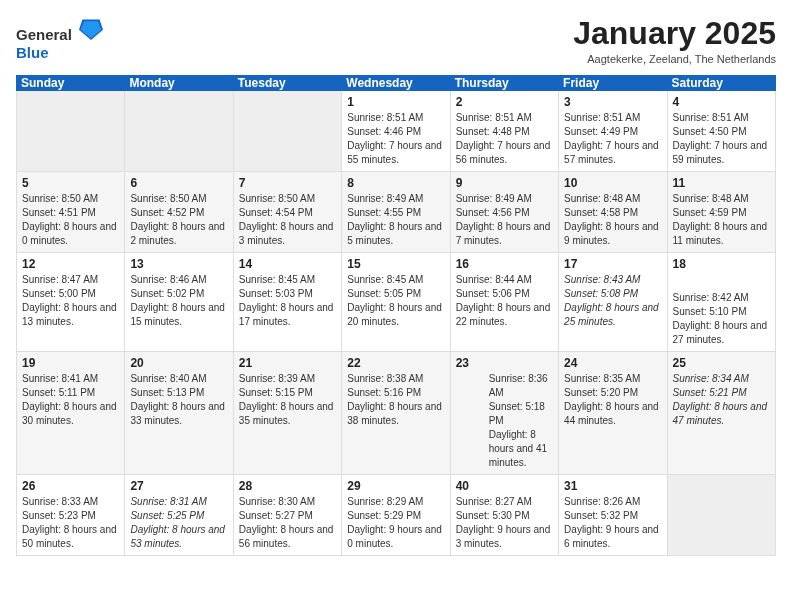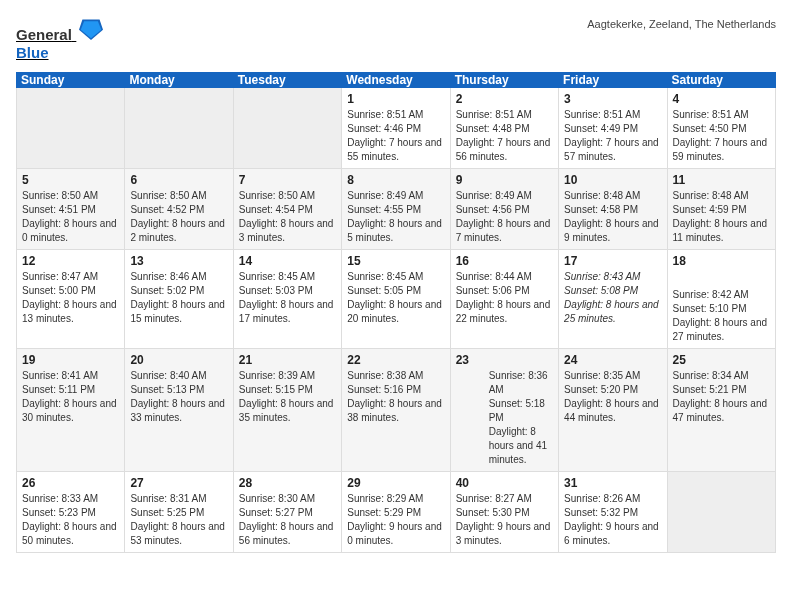--- a/index.html
+++ b/index.html
@@ -12,21 +12,20 @@
     }
     .header-area {
       display: flex;
       align-items: flex-start;
       justify-content: space-between;
       margin-bottom: 10px;
     }
     .logo {
       display: flex;
       align-items: center;
-      text-decoration: underline;
     }
     .logo-text-general {
       font-size: 15px;
       font-weight: bold;
       color: #333;
       line-height: 1.1;
     }
     .logo-text-blue {
       font-size: 15px;
       font-weight: bold;
@@ -107,20 +106,21 @@
           <polygon points="10,4 24,4 28,16 14,28 0,16 4,4" fill="#1565c0"></polygon>
           <polygon points="14,6 22,6 26,16 14,26 2,16 6,6" fill="#2196f3"></polygon>
         </svg>
       </div>
       <div>
         <span class="logo-text-blue">Blue</span>
       </div>
     </div>
   </div>
   <div class="title-area">
+    <div class="main-title">January 2025</div>
     <div class="subtitle">Aagtekerke, Zeeland, The Netherlands</div>
   </div>
 </div>
 
 <table>
   <thead>
     <tr>
     <th>Sunday</th>
         <th>Monday</th>
         <th>Tuesday</th>
@@ -280,35 +280,35 @@
 Daylight: 8 hours and 41 minutes.</div>
         </td>
         <td>
           <span class="day-num">24</span>
           <div class="day-info" style="white-space: pre-line;">Sunrise: 8:35 AM
 Sunset: 5:20 PM
 Daylight: 8 hours and 44 minutes.</div>
         </td>
         <td>
           <span class="day-num">25</span>
-          <div class="day-info" style="white-space: pre-line;">Sunrise: 8:34 AM
+          <div class="day-info" style="white-space: pre-line; font-style: italic;">Sunrise: 8:34 AM
 Sunset: 5:21 PM
 Daylight: 8 hours and 47 minutes.</div>
         </td>
       </tr>
       <tr>
         <td>
           <span class="day-num">26</span>
           <div class="day-info" style="white-space: pre-line;">Sunrise: 8:33 AM
 Sunset: 5:23 PM
 Daylight: 8 hours and 50 minutes.</div>
         </td>
         <td>
           <span class="day-num">27</span>
-          <div class="day-info" style="white-space: pre-line;">Sunrise: 8:31 AM
+          <div class="day-info" style="white-space: pre-line; font-style: italic;">Sunrise: 8:31 AM
 Sunset: 5:25 PM
 Daylight: 8 hours and 53 minutes.</div>
         </td>
         <td>
           <span class="day-num">28</span>
           <div class="day-info" style="white-space: pre-line;">Sunrise: 8:30 AM
 Sunset: 5:27 PM
 Daylight: 8 hours and 56 minutes.</div>
         </td>
         <td>

